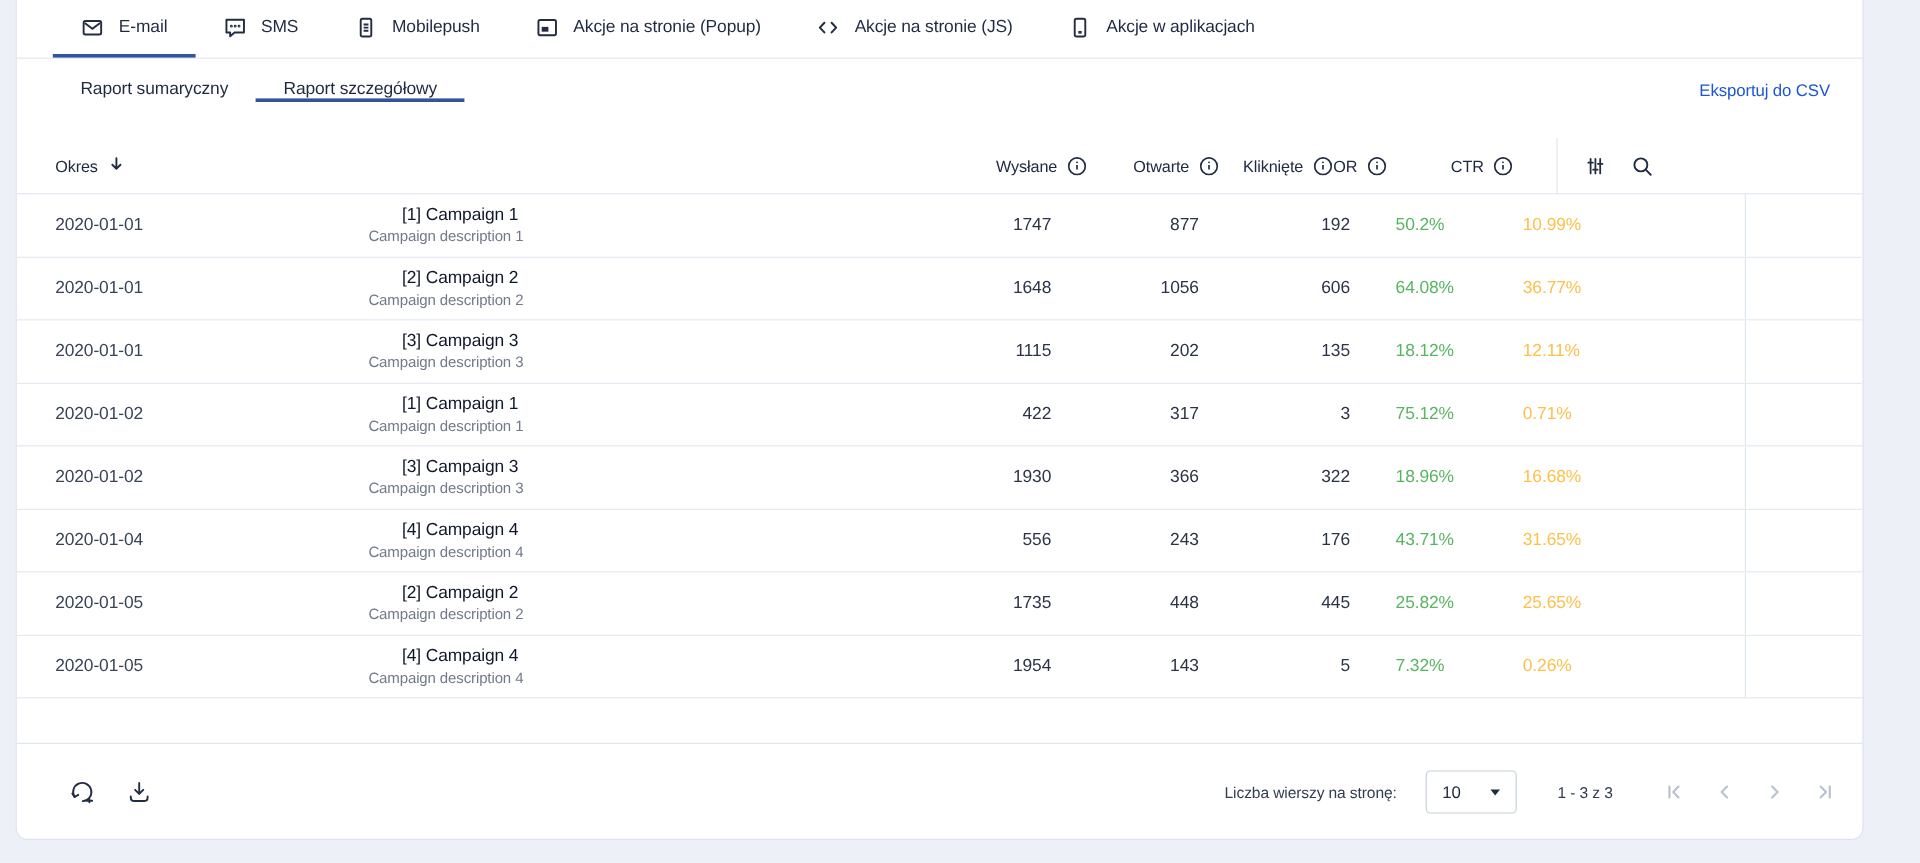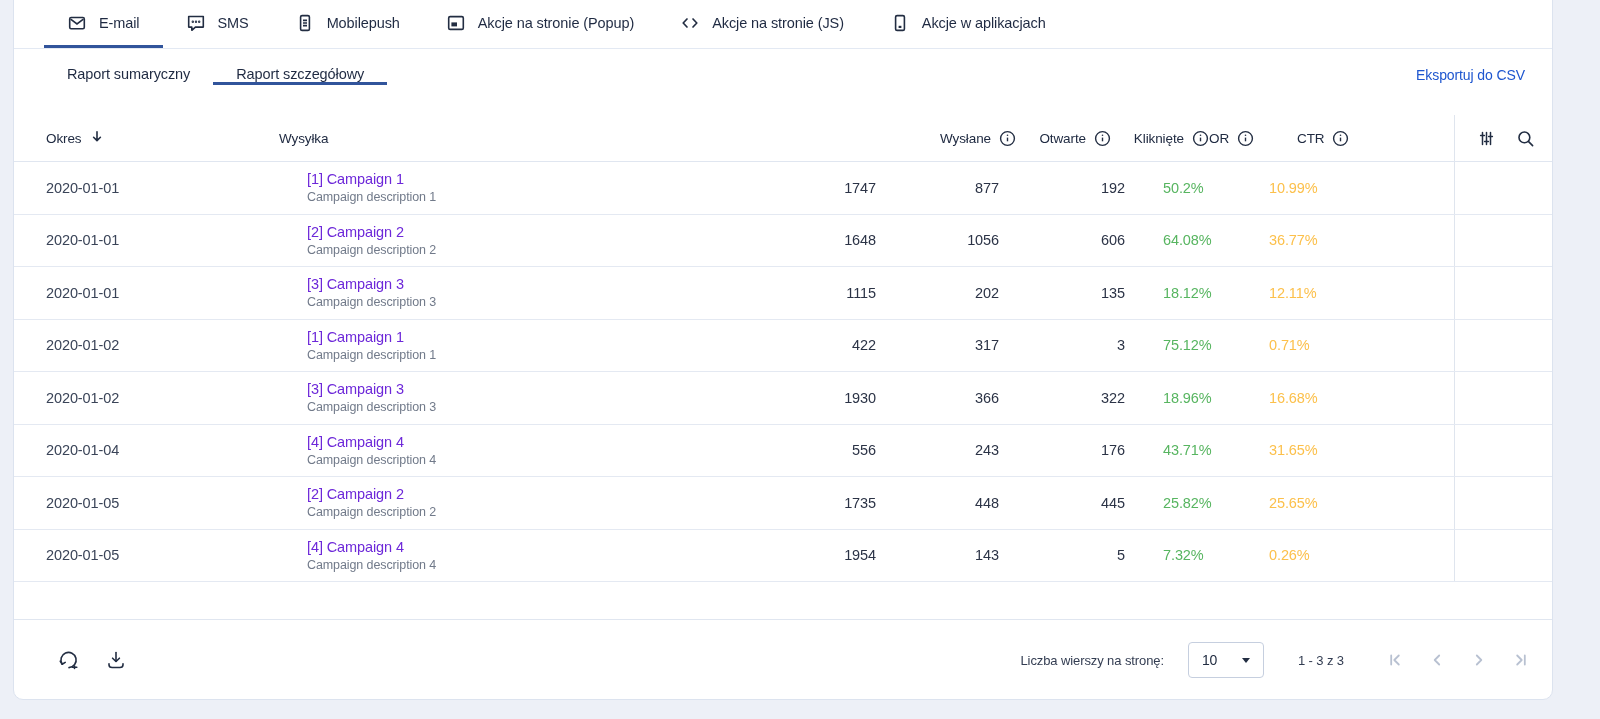--- a/index.html
+++ b/index.html
@@ -66,21 +66,21 @@
     align-self:stretch; border-left:1px solid #dfe5ee;
     display:flex; align-items:center; gap:20px; padding-left:22px;
   }
   .icon-btn { cursor:pointer; display:flex; align-items:center; }
 
   .trow { height:52.5px; border-bottom:1px solid #e4e9f2; font-size:14.5px;gap:28px; }
   .cell.date { color:#3a4458; }
   .cell.num { text-align:right; color:#2b3346; }
   .cell.or { padding-left:10px; color:#57b560; }
   .cell.ctr { color:#fcc04b; }
-  .camp-title { color:#6d28d9; margin-bottom:3px; }
+  .camp-title { color:#0f172a; margin-bottom:3px;margin-left:28px; }
   .camp-desc { color:#717a8a; font-size:12.5px; }
   .cell.icons-col { align-self:stretch; border-left:1px solid #dfe5ee; }
 
   .table-end-spacer { height:38px; border-bottom:1px solid #e0e6f0; margin:0; }
 
   
   .tfooter {
     height:80px; display:flex; align-items:center;
     padding:0 22px 0 42px;
   }
@@ -176,23 +176,20 @@
   </div>
 
   <div class="tgrid thead">
     <div class="hcell">
       <span>Okres</span>
       <span>
         <svg width="14" height="15" viewBox="0 0 14 15" fill="none" stroke="#222d42" stroke-width="1.6" stroke-linecap="round" stroke-linejoin="round">
             <path d="M7 2.8v8.6M3.6 8.3 7 11.6l3.4-3.3"></path>
           </svg>
       </span>
-    </div>
-    <div class="hcell">
-      <span>Wysyłka</span>
     </div>
     <div class="hcell right">
       <span>Wysłane</span>
       <span class="icon-btn">
         <svg width="17" height="17" viewBox="0 0 17 17" fill="none" stroke="#222d42" stroke-width="1.4">
             <circle cx="8.5" cy="8.5" r="6.9"></circle>
             <path d="M8.5 7.6v3.7"></path>
             <circle cx="8.5" cy="5.3" r="0.8" fill="#222d42" stroke="none"></circle>
           </svg>
       </span>

